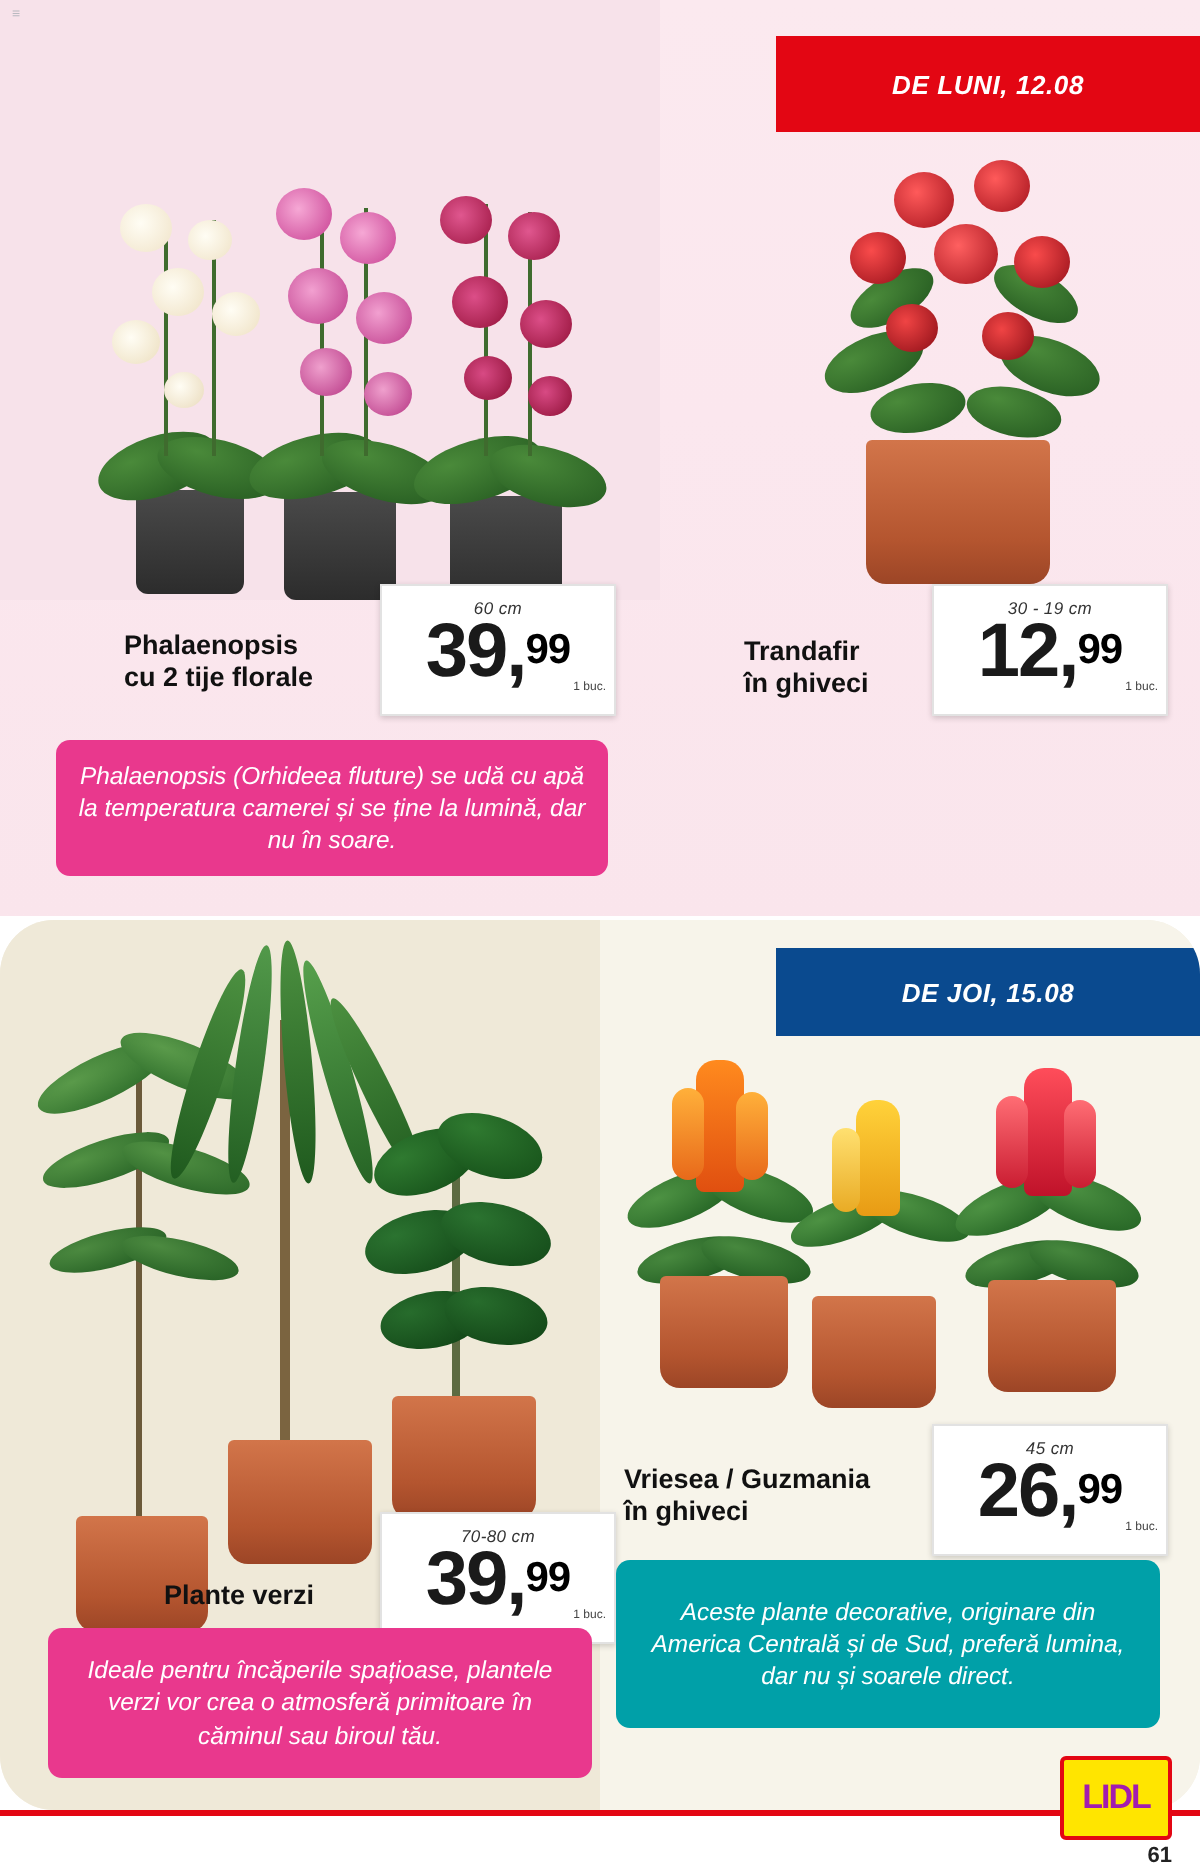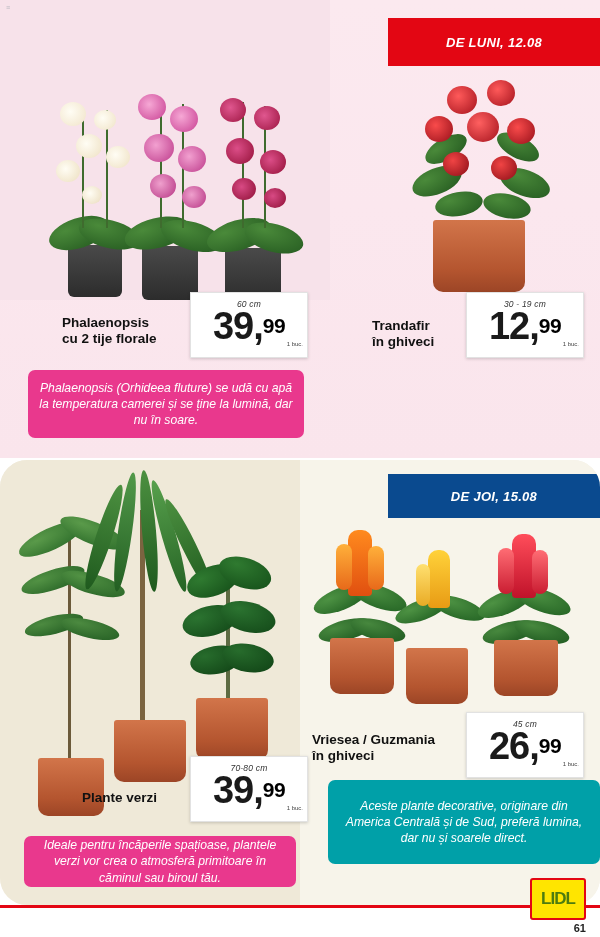--- a/index.html
+++ b/index.html
@@ -166,21 +166,21 @@
   }
   .lidl-logo {
     position: absolute; right: 14px; top: 878px;
     width: 56px; height: 42px;
     background: #ffe500;
     border: 2px solid #e30613;
     border-radius: 3px;
     display: flex; align-items: center; justify-content: center;
   }
   .lidl-text {
-    font-size: 17px; font-weight: bold; color: #4d7c0f;
+    font-size: 17px; font-weight: bold; color: #a21caf;
     letter-spacing: -1px;
     font-family: "Liberation Sans", sans-serif;
   }
   .pagenum {
     position: absolute; right: 14px; top: 922px;
     font-size: 11px; font-weight: bold; color: #222;
   }
 </style>
 </head>
 <body>
@@ -363,22 +363,22 @@
       <div>
         <span class="price-main">39,</span><span class="price-cents">99</span>
       </div>
       <div class="price-unit">1 buc.</div>
     </div>
 
     <div class="prodname" style="left:82px; top:330px; width:110px;">
       <div>Plante verzi</div>
     </div>
 
-    <div class="ribbon ribbon-teal" style="left:308px; top:320px; width:272px; height:84px;margin-left:20px;">Aceste plante decorative, originare din America Centrală și de Sud, preferă lumina, dar nu și soarele direct.</div>
-    <div class="ribbon ribbon-pink" style="left:24px; top:376px; width:272px; height:51px;">Ideale pentru încăperile spațioase, plantele verzi vor crea o atmosferă primitoare în căminul sau biroul tău.</div>
+    <div class="ribbon ribbon-teal" style="left:308px; top:320px; width:272px; height:84px;">Aceste plante decorative, originare din America Centrală și de Sud, preferă lumina, dar nu și soarele direct.</div>
+    <div class="ribbon ribbon-pink" style="left:24px; top:354px; width:272px; height:75px;">Ideale pentru încăperile spațioase, plantele verzi vor crea o atmosferă primitoare în căminul sau biroul tău.</div>
   </div>
 
   <div class="footer"></div>
   <div class="lidl-logo">
     <span class="lidl-text">LIDL</span>
   </div>
   <div class="pagenum">61</div>
 
 </div>
 

